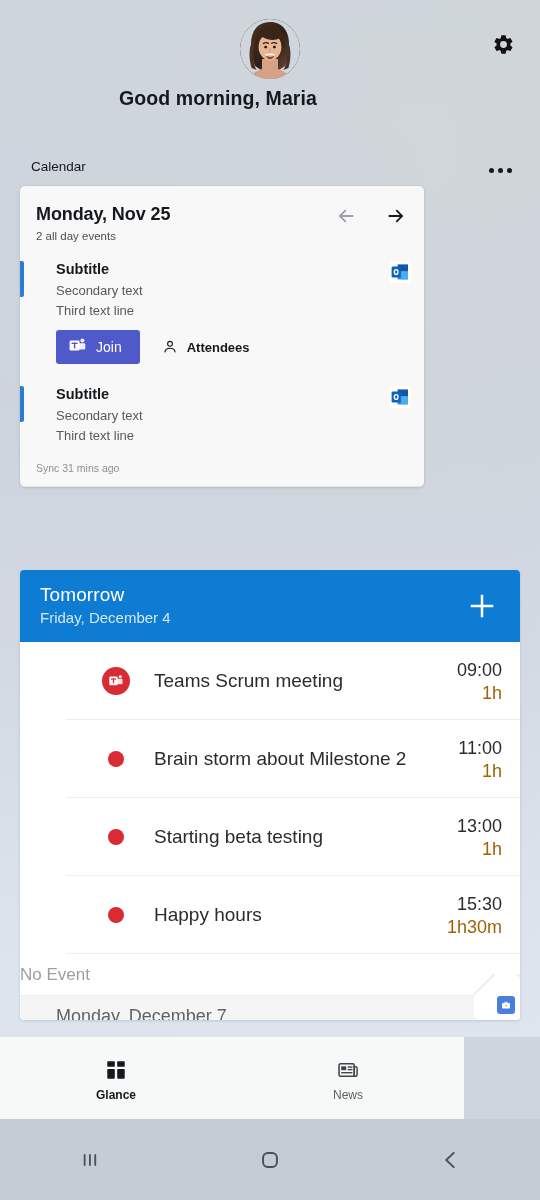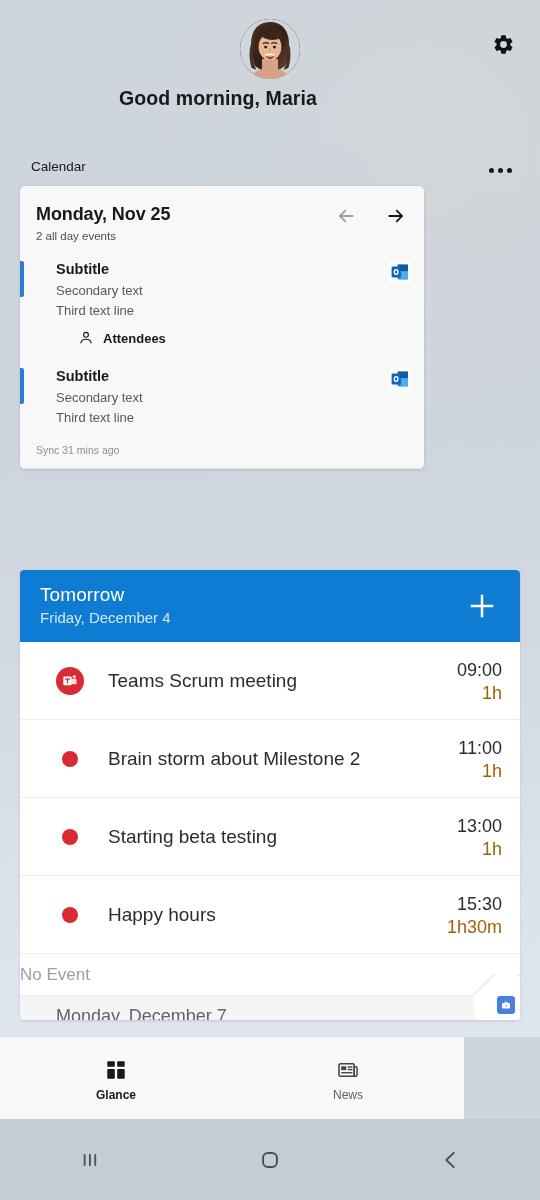--- a/index.html
+++ b/index.html
@@ -107,21 +107,21 @@
     position:relative; height:72px; background:#0f7cd4; color:#fff;
   }
   .ag-title{ position:absolute; left:20px; top:14px; font-size:19px; font-weight:400; letter-spacing:.1px; }
   .ag-sub{ position:absolute; left:20px; top:39px; font-size:15px; font-weight:400; color:#d5e7f7; }
   .ag-plus{
     position:absolute; right:16px; top:14px; width:44px; height:44px;
     display:flex; align-items:center; justify-content:center; cursor:pointer;
   }
   .ag-row{
     position:relative; height:78px; display:flex; align-items:center;
-    border-bottom:1px solid #eceff1; background:#fff; padding:0 12px 0 38px;
+    border-bottom:1px solid #eceff1; background:#fff; padding:0 12px 0 38px;margin-left:46px;
   }
   .ag-dot{ position:absolute; left:42px; top:50%; margin-top:-8px; width:16px; height:16px; border-radius:50%; background:#d82b33; }
   .ag-teams{
     position:absolute; left:36px; top:50%; margin-top:-14px; width:28px; height:28px;
     border-radius:50%; background:#d82b33; display:flex; align-items:center; justify-content:center;
   }
   .ag-name{ margin-left:50px; font-size:19px; color:#2c2c2c; font-weight:400; }
   .ag-time{ position:absolute; right:18px; top:17px; text-align:right; }
   .ag-time .hh{ font-size:18px; color:#2c2c2c; line-height:1.25; }
   .ag-time .dur{ font-size:18px; color:#a16207; line-height:1.25; }
@@ -260,20 +260,32 @@
         <rect x="8.6" y="3.4" width="10.4" height="7.2" fill="#1258a8"></rect>
         <rect x="8.6" y="10.6" width="10.4" height="7.8" fill="#2a8bdc"></rect>
         <rect x="12.2" y="10.6" width="6.8" height="7.8" fill="#49aef0"></rect>
         <rect x="2.6" y="5.4" width="9.1" height="11.2" rx="1.4" fill="#0f65bb"></rect>
         <ellipse cx="7.15" cy="11" rx="2.5" ry="3.1" fill="#ffffff"></ellipse>
         <ellipse cx="7.15" cy="11" rx="1.15" ry="1.65" fill="#0f65bb"></ellipse>
       </svg>
     </span>
 
     <div class="evt-actions">
+      <button class="join-btn">
+        <span>
+          <svg width="19" height="19" viewBox="0 0 24 24">
+            <circle cx="18.2" cy="5.6" r="2.5" fill="#ffffff" opacity=".9"></circle>
+            <rect x="13.4" y="9" width="8.4" height="8.2" rx="1.6" fill="#ffffff" opacity=".9"></rect>
+            <rect x="2" y="5.6" width="12.6" height="12.8" rx="1.8" fill="#ffffff"></rect>
+            <rect x="4.5" y="8.4" width="7.6" height="1.7" fill="#5059c9"></rect>
+            <rect x="7.4" y="8.4" width="1.8" height="7.4" fill="#5059c9"></rect>
+          </svg>
+        </span>
+        <span>Join</span>
+      </button>
       <div class="attendees">
         <svg width="16" height="16" viewBox="0 0 24 24">
           <circle cx="12" cy="7.2" r="3.6" fill="none" stroke="#15191d" stroke-width="1.7"></circle>
           <path d="M4.4 19.4c.6-3.7 3.9-5.6 7.6-5.6s7 1.9 7.6 5.6" fill="none" stroke="#15191d" stroke-width="1.7" stroke-linecap="round"></path>
         </svg>
         <span>Attendees</span>
       </div>
     </div>
   </div>
 

